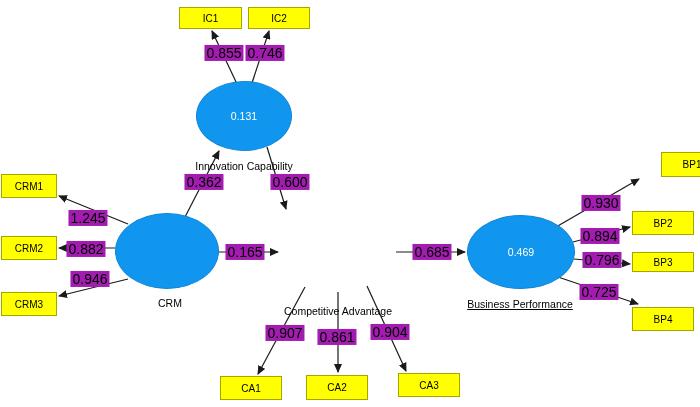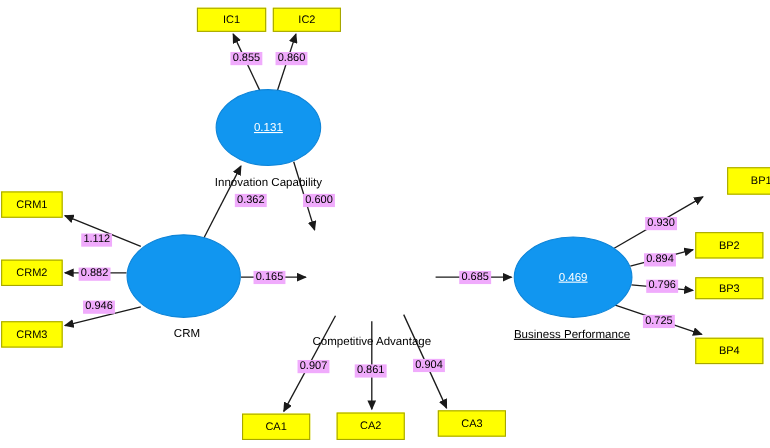--- a/index.html
+++ b/index.html
@@ -7,35 +7,35 @@
     position:relative;width:700px;height:407px;background:#ffffff;overflow:hidden;
     font-family:"Liberation Sans",sans-serif;color:#000;
   }
   #edges{position:absolute;left:0;top:0;width:700px;height:407px;}
   .construct{
     position:absolute;border-radius:50%;
     background:#1196F0;border:1px solid #0F85D8;
     display:flex;align-items:center;justify-content:center;
     box-sizing:border-box;
   }
-  .construct .r2{color:#ffffff;font-size:10.5px;text-decoration:underline;}
+  .construct .r2{color:#ffffff;font-size:10.5px;}
   .construct-label{
     position:absolute;transform:translate(-50%,-50%);
     font-size:10.5px;white-space:nowrap;color:#000;
   }
   .indicator{
     position:absolute;box-sizing:border-box;
     background:#FFFF00;border:1px solid #A6A600;
     display:flex;align-items:center;justify-content:center;
     font-size:10px;color:#000;
   }
   .edge-label{
     position:absolute;transform:translate(-50%,-50%);
-    background:#f0abfc;padding:0 2px;
-    font-size:10px;white-space:nowrap;color:#000;line-height:1.15;
+    background:#a21caf;padding:0 2px;
+    font-size:14px;white-space:nowrap;color:#000;line-height:1.15;
   }
 </style>
 </head>
 <body>
 
 <div id="stage">
   <svg id="edges" xmlns="http://www.w3.org/2000/svg" viewBox="0 0 700 407">
     <defs>
       <marker id="arrow" markerWidth="10" markerHeight="8" refX="8" refY="4" orient="auto" markerUnits="userSpaceOnUse">
         <path d="M0,0 L9,4 L0,8 z" fill="#1A1A1A"></path>
@@ -65,38 +65,38 @@
     <div class="construct" style="left: 115px; top: 213px; width: 104px; height: 76px;"></div>
     <div class="construct-label" style="left: 170px; top: 303px;">CRM</div>
     <div class="construct-label" style="left: 338px; top: 311px;">Competitive Advantage</div>
     <div class="construct" style="left: 467px; top: 215px; width: 108px; height: 74px;">
       <span class="r2">0.469</span>
     </div>
     <div class="construct-label" style="left: 520px; top: 304px; text-decoration: underline;">Business Performance</div>
     <div class="indicator" style="left: 179px; top: 7px; width: 63px; height: 22px;">IC1</div>
     <div class="edge-label" style="left: 224px; top: 53px;">0.855</div>
     <div class="indicator" style="left: 248px; top: 7px; width: 62px; height: 22px;">IC2</div>
-    <div class="edge-label" style="left: 265px; top: 53px;">0.860</div>
+    <div class="edge-label" style="left: 265px; top: 53px;">0.746</div>
     <div class="indicator" style="left: 1px; top: 174px; width: 56px; height: 24px;">CRM1</div>
-    <div class="edge-label" style="left: 88px; top: 218px;">1.112</div>
+    <div class="edge-label" style="left: 88px; top: 218px;">1.245</div>
     <div class="indicator" style="left: 1px; top: 236px; width: 56px; height: 24px;">CRM2</div>
     <div class="edge-label" style="left: 86px; top: 249px;">0.882</div>
     <div class="indicator" style="left: 1px; top: 292px; width: 56px; height: 24px;">CRM3</div>
     <div class="edge-label" style="left: 90px; top: 279px;">0.946</div>
     <div class="indicator" style="left: 661px; top: 152px; width: 62px; height: 25px;">BP1</div>
     <div class="edge-label" style="left: 601px; top: 203px;">0.930</div>
     <div class="indicator" style="left: 632px; top: 211px; width: 62px; height: 24px;">BP2</div>
     <div class="edge-label" style="left: 600px; top: 236px;">0.894</div>
     <div class="indicator" style="left: 632px; top: 252px; width: 62px; height: 20px;">BP3</div>
     <div class="edge-label" style="left: 602px; top: 260px;">0.796</div>
     <div class="indicator" style="left: 632px; top: 307px; width: 62px; height: 24px;">BP4</div>
     <div class="edge-label" style="left: 599px; top: 292px;">0.725</div>
     <div class="indicator" style="left: 220px; top: 376px; width: 62px; height: 24px;">CA1</div>
     <div class="edge-label" style="left: 285px; top: 333px;">0.907</div>
     <div class="indicator" style="left: 306px; top: 375px; width: 62px; height: 25px;">CA2</div>
     <div class="edge-label" style="left: 337px; top: 337px;">0.861</div>
     <div class="indicator" style="left: 398px; top: 373px; width: 62px; height: 24px;">CA3</div>
     <div class="edge-label" style="left: 390px; top: 332px;">0.904</div>
-    <div class="edge-label" style="left: 204px; top: 182px; margin-left: 24px;">0.362</div>
+    <div class="edge-label" style="left: 204px; top: 182px;">0.362</div>
     <div class="edge-label" style="left: 245px; top: 252px;">0.165</div>
     <div class="edge-label" style="left: 290px; top: 182px;">0.600</div>
     <div class="edge-label" style="left: 432px; top: 252px;">0.685</div>
   </div>
 
 </body></html>

